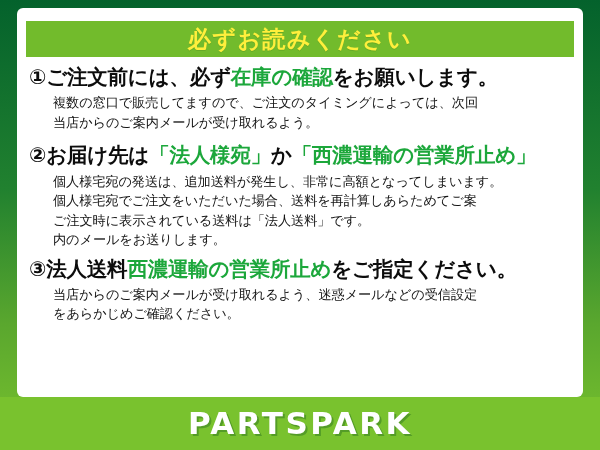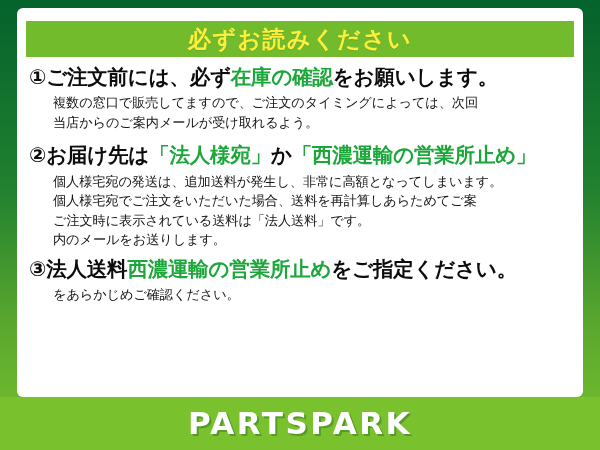--- a/index.html
+++ b/index.html
@@ -154,20 +154,21 @@
           <span class="sub-line">個人様宅宛の発送は、追加送料が発生し、非常に高額となってしまいます。</span>
           <span class="sub-line">個人様宅宛でご注文をいただいた場合、送料を再計算しあらためてご案</span>
           <span class="sub-line">ご注文時に表示されている送料は「法人送料」です。</span>
           <span class="sub-line">内のメールをお送りします。</span>
         </div>
       </div>
 
       <div class="notice-item" id="item-3">
         <div class="notice-heading"><span>③</span><span>法人送料</span><span class="hl">西濃運輸の営業所止め</span><span>をご指定ください。</span></div>
         <div class="notice-sub">
+          <span class="sub-line">当店からのご案内メールが受け取れるよう、迷惑メールなどの受信設定</span>
           <span class="sub-line">をあらかじめご確認ください。</span>
         </div>
       </div>
 
     </div>
   </div>
 
   <div id="footer-bar">
     <span id="brand-text">PARTSPARK</span>
   </div>

